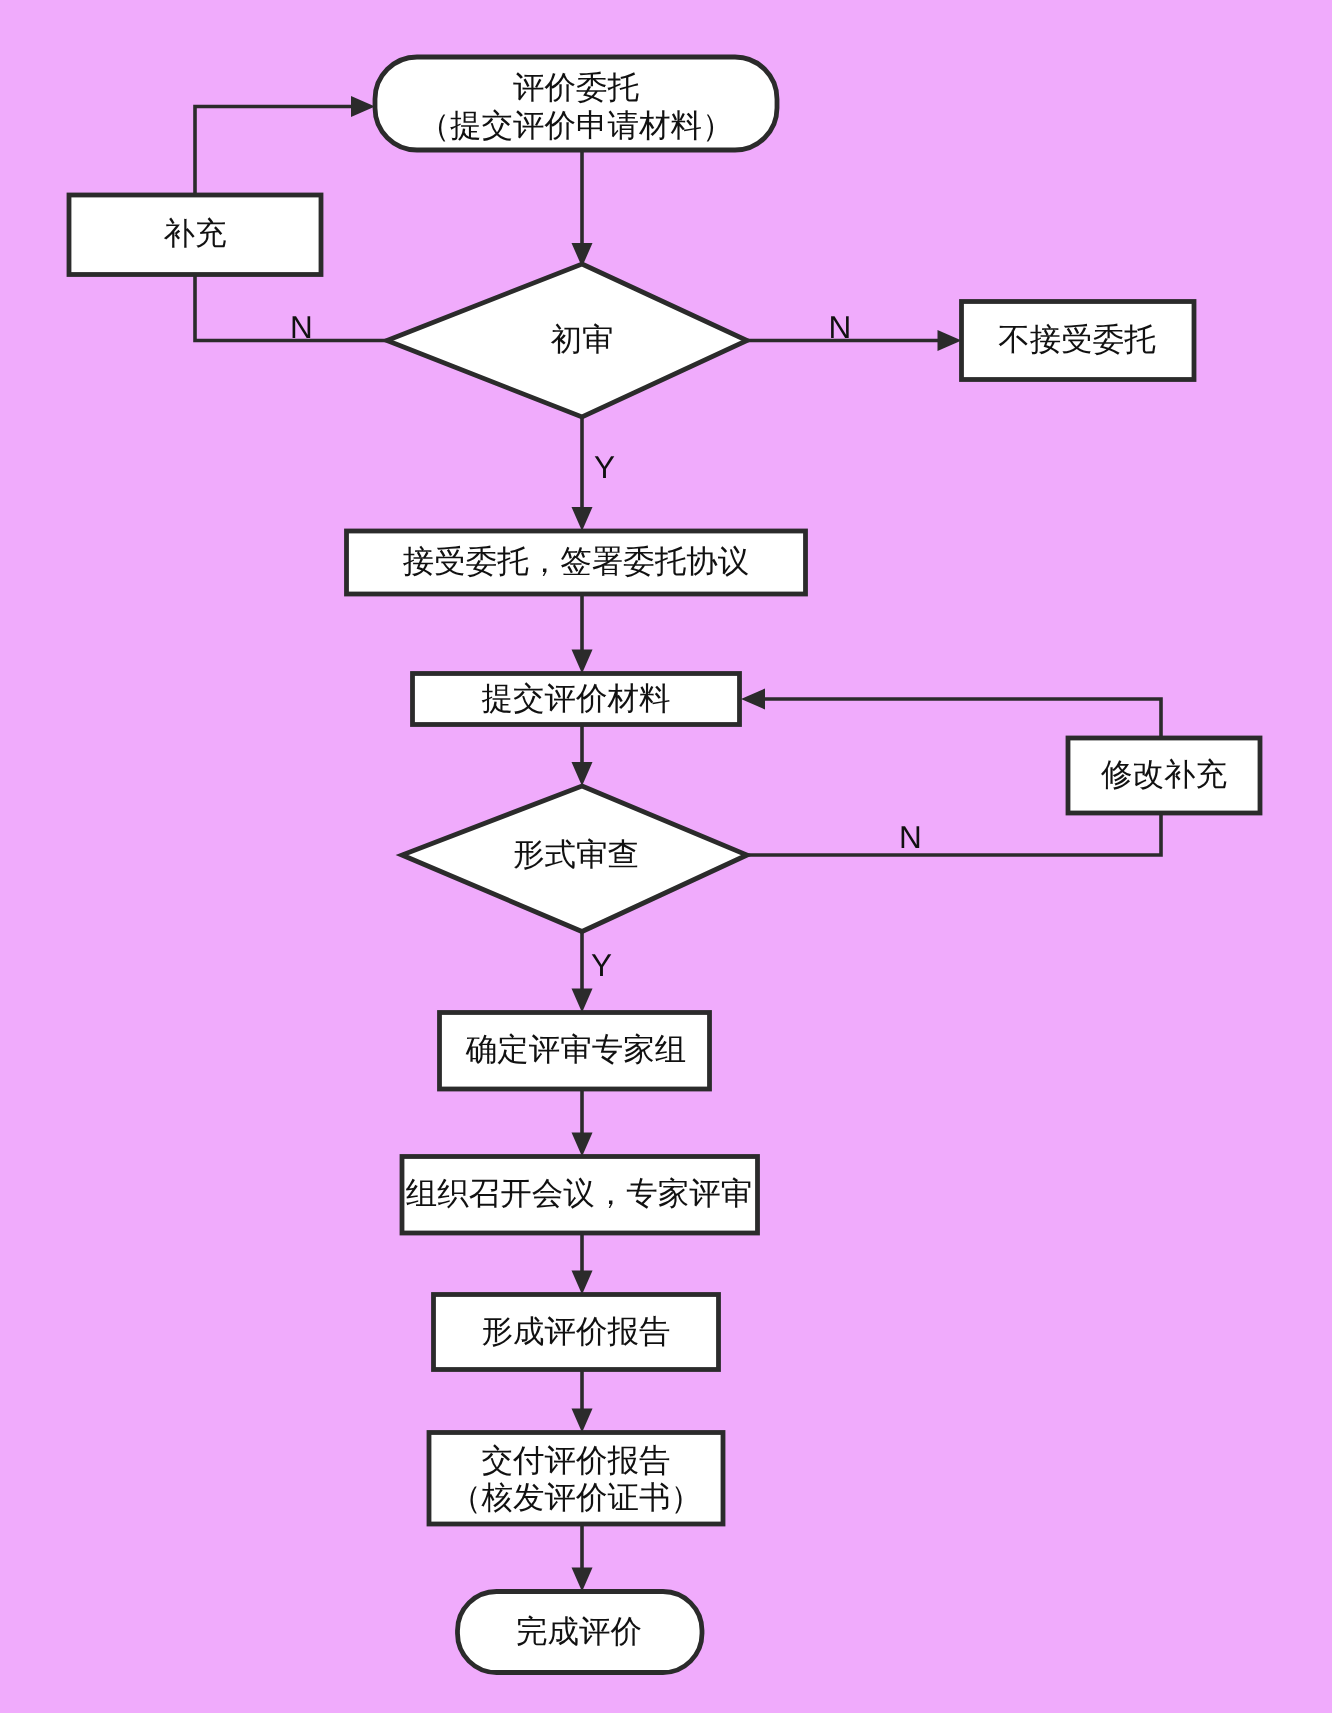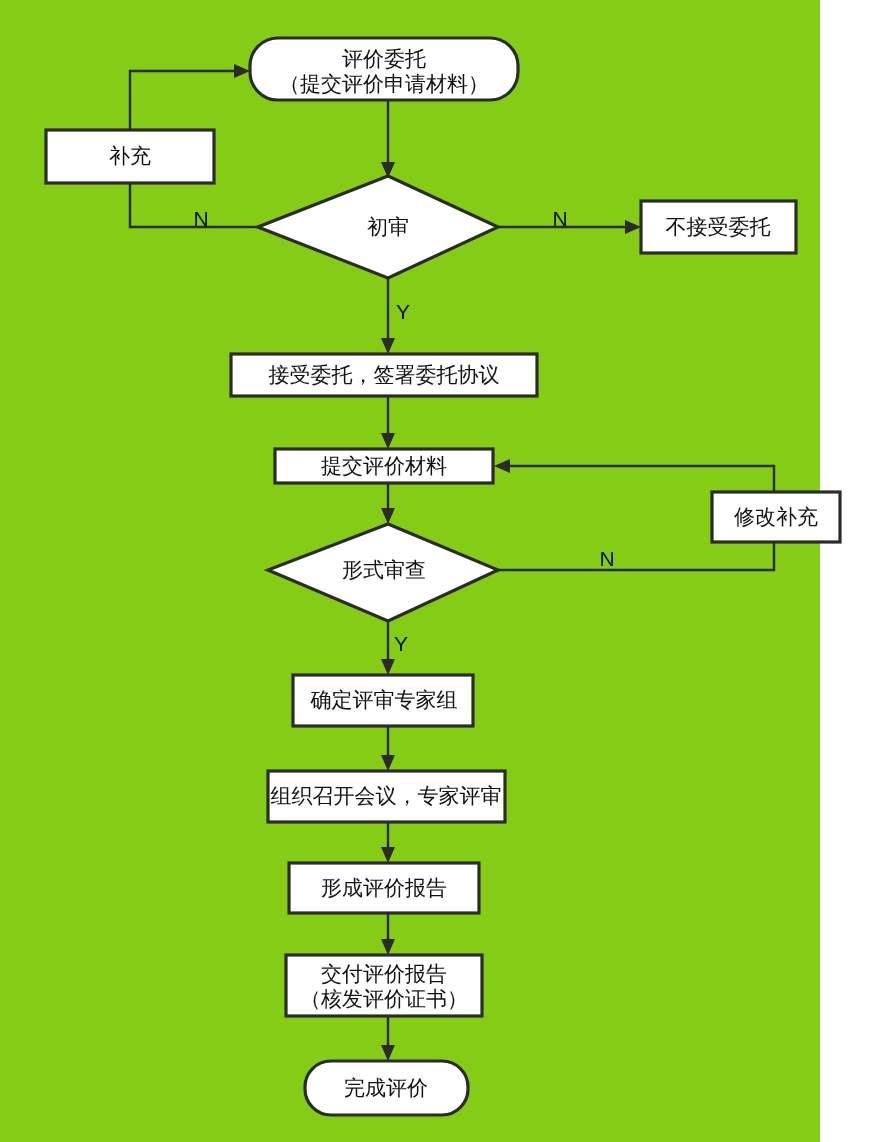--- a/index.html
+++ b/index.html
@@ -8,23 +8,23 @@
     background: #ffffff;
   }
   body {
     width: 888px;
     height: 1142px;
     font-family: "Liberation Sans", "DejaVu Sans", sans-serif;
     overflow: hidden;
   }
   #flowchart-root {
     position: relative;
-    width: 820px;
+    width: 888px;
     height: 1142px;
-    background: #84cc16;
+    background: #f0abfc;
   }
   svg#chart-svg {
     display: block;
     width: 888px;
     height: 1142px;
   }
   .node-shape {
     fill: #ffffff;
     stroke: #2b2b2b;
     stroke-width: 3.2;

